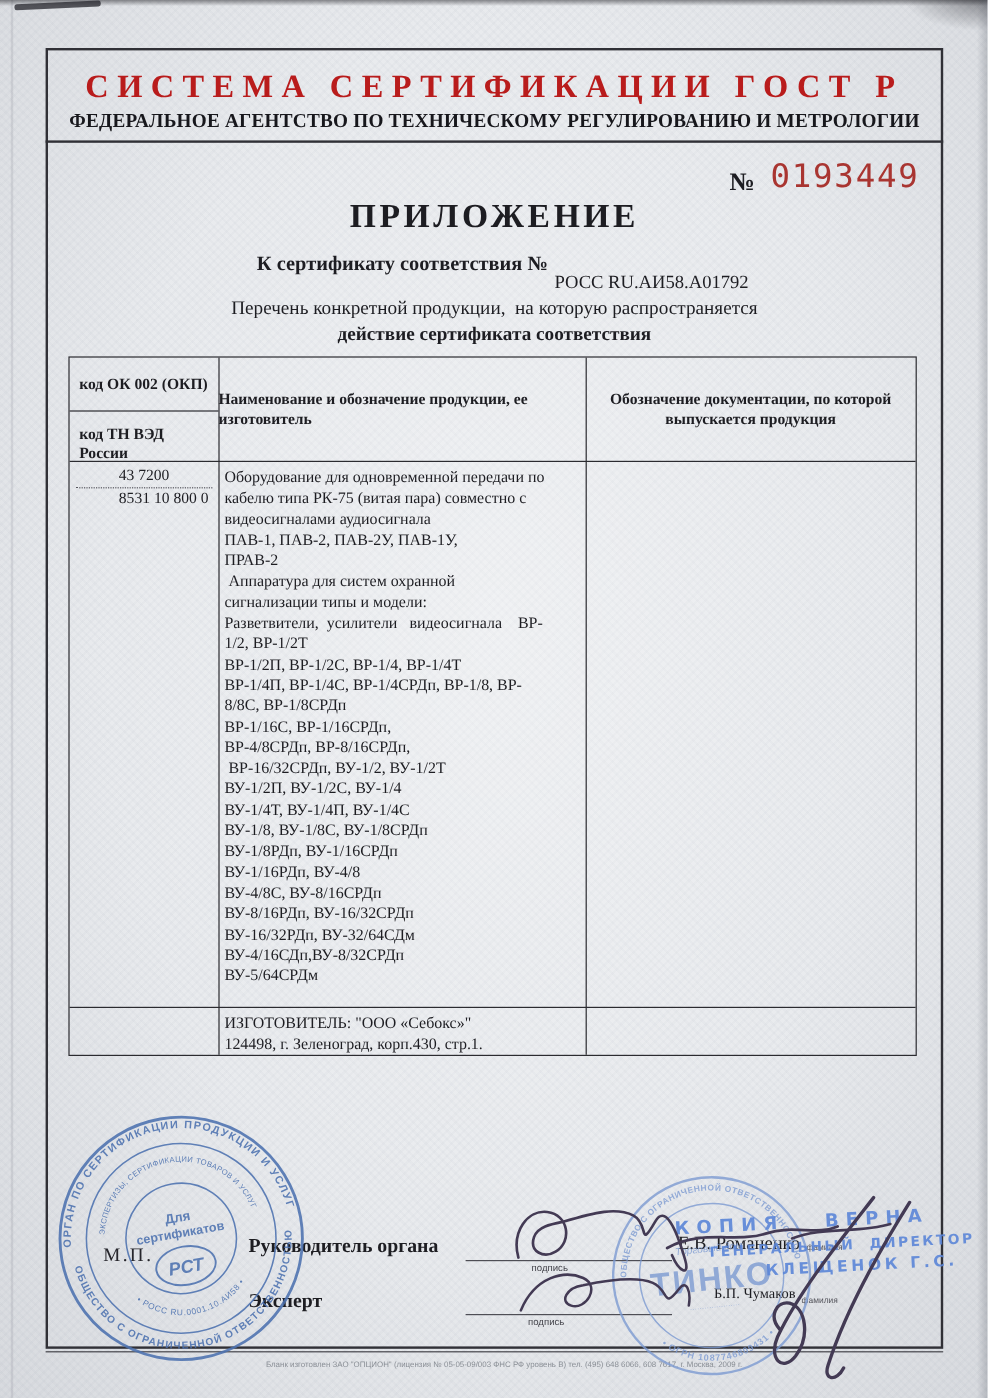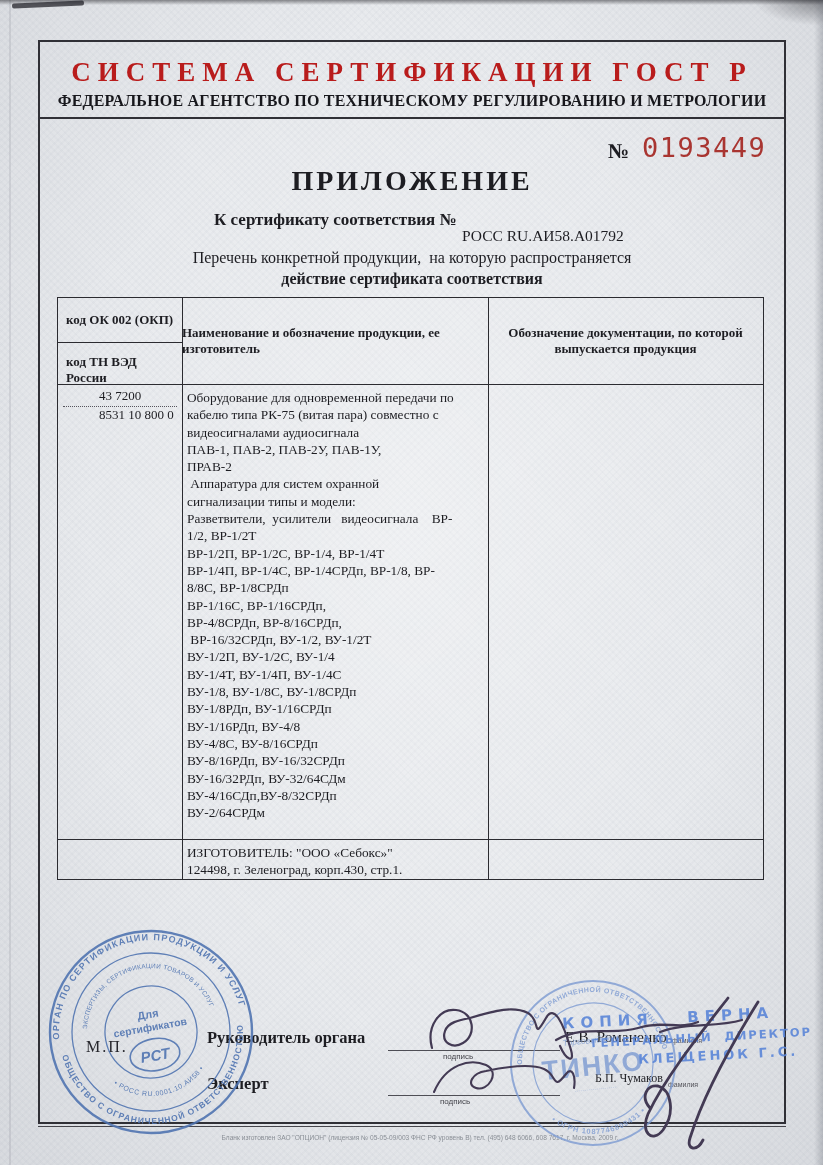--- a/index.html
+++ b/index.html
@@ -152,21 +152,21 @@
       <div> ВР-16/32СРДп, ВУ-1/2, ВУ-1/2Т</div>
       <div>ВУ-1/2П, ВУ-1/2С, ВУ-1/4</div>
       <div>ВУ-1/4Т, ВУ-1/4П, ВУ-1/4С</div>
       <div>ВУ-1/8, ВУ-1/8С, ВУ-1/8СРДп</div>
       <div>ВУ-1/8РДп, ВУ-1/16СРДп</div>
       <div>ВУ-1/16РДп, ВУ-4/8</div>
       <div>ВУ-4/8С, ВУ-8/16СРДп</div>
       <div>ВУ-8/16РДп, ВУ-16/32СРДп</div>
       <div>ВУ-16/32РДп, ВУ-32/64СДм</div>
       <div>ВУ-4/16СДп,ВУ-8/32СРДп</div>
-      <div>ВУ-2/64СРДм</div>
+      <div>ВУ-5/64СРДм</div>
     </div>
 
   <div class="mfr1">ИЗГОТОВИТЕЛЬ: "ООО «Себокс»"</div>
   <div class="mfr2">124498, г. Зеленоград, корп.430, стр.1.</div>
 </div>
 
 <div class="stamp-left">
   <svg width="216" height="216" viewBox="0 0 216 216">
     <g transform="rotate(-10 108 108)" stroke="#4d72b0" fill="none">
       <circle cx="108" cy="108" r="101" stroke-width="2.4"></circle>

